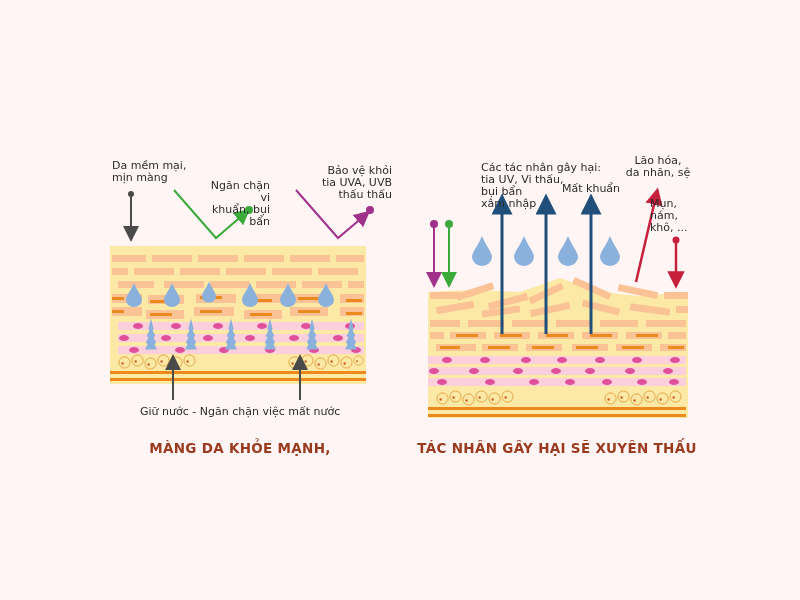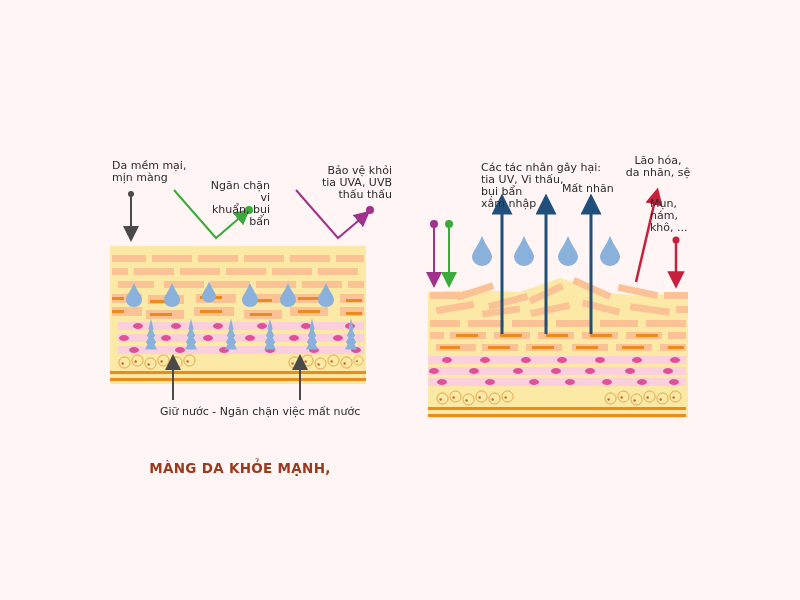--- a/index.html
+++ b/index.html
@@ -294,35 +294,36 @@
 </div>
 <div class="lbl" style="left:200px;top:180px;text-align:right;width:70px;">
   <div>Ngăn chặn vi</div>
   <div>khuẩn, bụi bẩn</div>
 </div>
 <div class="lbl" style="left:314px;top:165px;text-align:right;width:78px;">
   <div>Bảo vệ khỏi</div>
   <div>tia UVA, UVB</div>
   <div>thấu thấu</div>
 </div>
-<div class="lbl" style="left:140px;top:406px;margin-left:20px;">Giữ nước - Ngăn chặn việc mất nước</div>
-<div class="title" style="left:100px;top:460px;width:280px;">
+<div class="lbl" style="left:140px;top:406px;">Giữ nước - Ngăn chặn việc mất nước</div>
+<div class="title" style="left:100px;top:440px;width:280px;">
   <div>MÀNG DA KHỎE MẠNH,</div>
 </div>
 
 <div class="lbl" style="left:453px;top:162px;margin-left:28px;">
   <div>Các tác nhân gây hại:</div>
   <div>tia UV, Vi thấu,</div>
   <div>bụi bẩn</div>
   <div>xâm nhập</div>
 </div>
-<div class="lbl" style="left:562px;top:183px;">Mất nhăn</div>
+<div class="lbl" style="left:562px;top:183px;">Mất khuẩn</div>
 <div class="lbl" style="left:618px;top:155px;text-align:center;width:80px;">
   <div>Lão hóa,</div>
   <div>da nhăn, sệ</div>
 </div>
 <div class="lbl" style="left:650px;top:198px;text-align:left;width:46px;">
   <div>Mụn,</div>
   <div>nám,</div>
   <div>khô, ...</div>
 </div>
 <div class="title" style="left:412px;top:440px;width:290px;">
+  <div>TÁC NHÂN GÂY HẠI SẼ XUYÊN THẤU</div>
 </div>
 
 </body></html>

